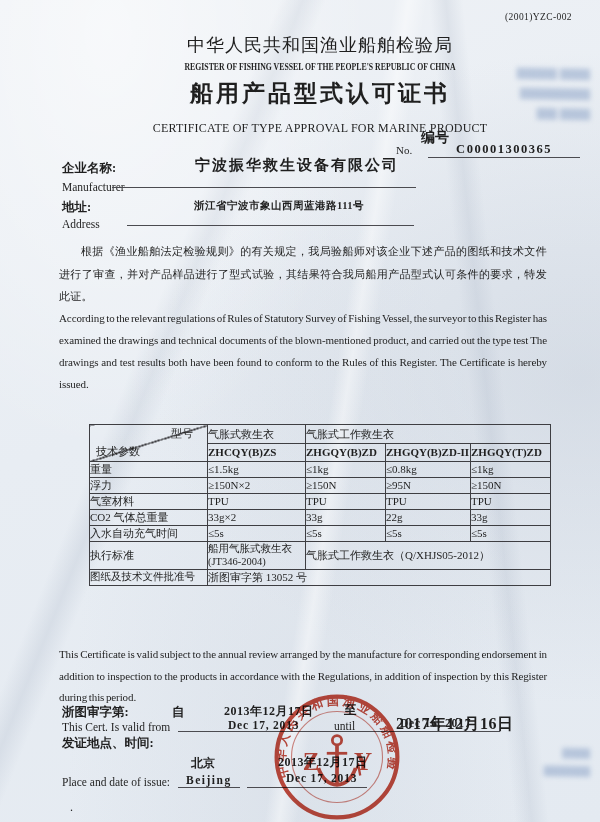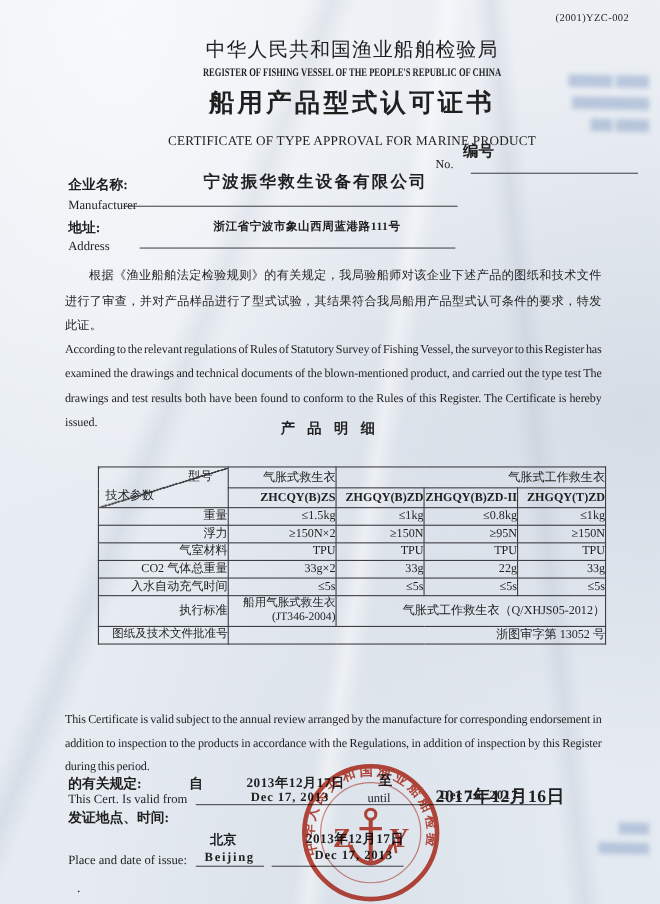--- a/index.html
+++ b/index.html
@@ -15,21 +15,21 @@
       radial-gradient(ellipse at 50% 100%, rgba(190,199,212,.25), transparent 55%),
       linear-gradient(160deg,#eff2f6 0%,#e8edf3 45%,#e4eaf1 100%);
   }
   .abs{position:absolute;}
   .cjk-bold{font-weight:700;}
   .uline{position:absolute;height:1px;border-bottom:1px solid #4b4b50;}
   .center-wrap{left:44px;right:4px;text-align:center;}
   .para{left:59px;width:488px;text-align:justify;}
   .en{word-spacing:-1px;letter-spacing:-0.1px;}
   table.part{border-collapse:collapse;table-layout:fixed;width:461px;}
-  table.part td{border:1px solid #3e3e42;text-align:right;vertical-align:middle;
+  table.part td{border:1px solid #3e3e42;text-align:left;vertical-align:middle;
     font-size:11px;padding:0;line-height:1.15;overflow:hidden;}
   .diag{
     position:relative;
     background:linear-gradient(to bottom right,
       transparent calc(50% - 0.7px), #3e3e42 calc(50% - 0.7px),
       #3e3e42 calc(50% + 0.7px), transparent calc(50% + 0.7px));
   }
   .diag .top{position:absolute;top:2px;right:14px;font-size:11px;}
   .diag .bot{position:absolute;bottom:3px;left:6px;font-size:11px;}
   .smudge{position:absolute;filter:blur(2.5px);opacity:.45;transform:scaleX(-1) skewY(-1deg);
@@ -47,36 +47,36 @@
   <div class="abs" style="top:12px;right:28px;font-size:9.5px;letter-spacing:.4px;">(2001)YZC-002</div>
 
 
   <div class="abs center-wrap" style="top:33px;font-size:18px;letter-spacing:1px;">中华人民共和国渔业船舶检验局</div>
   <div class="abs" style="top:61px;left:320px;white-space:nowrap;font-size:10.5px;font-weight:700;transform:translateX(-50%) scaleX(.74);transform-origin:center;">REGISTER OF FISHING VESSEL OF THE PEOPLE'S REPUBLIC OF CHINA</div>
   <div class="abs center-wrap cjk-bold" style="top:78px;font-size:23px;letter-spacing:3px;">船用产品型式认可证书</div>
   <div class="abs center-wrap" style="top:121px;font-size:12px;letter-spacing:.2px;">CERTIFICATE OF TYPE APPROVAL FOR MARINE PRODUCT</div>
 
   <div class="abs" style="left:421px;top:129px;font-size:14px;font-weight:700;">编号</div>
   <div class="abs" style="left:396px;top:144px;font-size:11px;">No.</div>
+  <div class="abs" style="left:428px;top:142px;width:152px;text-align:center;font-size:12.5px;font-weight:600;letter-spacing:1.5px;">C00001300365</div>
   <div class="uline" style="left:428px;top:156px;width:152px;"></div>
 
   <div class="abs cjk-bold" style="left:62px;top:160px;font-size:12.5px;">企业名称:</div>
-  <div class="abs cjk-bold" style="left:185px;top:156px;font-size:15px;letter-spacing:2px;text-align:center;">宁波振华救生设备有限公司</div>
+  <div class="abs cjk-bold" style="left:195px;top:156px;font-size:15px;letter-spacing:2px;text-align:center;">宁波振华救生设备有限公司</div>
   <div class="abs" style="left:62px;top:181px;font-size:11.5px;">Manufacturer</div>
   <div class="uline" style="left:112px;top:186px;width:304px;"></div>
 
   <div class="abs cjk-bold" style="left:62px;top:199px;font-size:12.5px;">地址:</div>
   <div class="abs cjk-bold" style="left:194px;top:199px;font-size:10.5px;letter-spacing:.5px;">浙江省宁波市象山西周蓝港路111号</div>
   <div class="abs" style="left:62px;top:218px;font-size:11.5px;">Address</div>
   <div class="uline" style="left:127px;top:224px;width:287px;"></div>
 
   <div class="abs para" style="top:240px;font-size:11px;line-height:22.5px;letter-spacing:.3px;text-indent:2em;">根据《渔业船舶法定检验规则》的有关规定，我局验船师对该企业下述产品的图纸和技术文件进行了审查，并对产品样品进行了型式试验，其结果符合我局船用产品型式认可条件的要求，特发此证。</div>
   <div class="abs para en" style="top:307px;font-size:11px;line-height:22px;">According to the relevant regulations of Rules of Statutory Survey of Fishing Vessel, the surveyor to this Register has examined the drawings and technical documents of the blown-mentioned product, and carried out the type test The drawings and test results both have been found to conform to the Rules of this Register. The Certificate is hereby issued.</div>
 
-  <div class="abs center-wrap cjk-bold" style="top:381px;font-size:13px;letter-spacing:4px;left:0;right:0;">产 品 明 细</div>
 
   <div class="abs" style="left:89px;top:424px;">
     <table class="part">
       <colgroup>
           <col style="width:118px">
           <col style="width:98px">
           <col style="width:80px">
           <col style="width:85px">
           <col style="width:80px">
         </colgroup>
@@ -141,21 +141,21 @@
       <tr style="height:16px;">
         <td style="font-size:10.5px;">图纸及技术文件批准号</td>
         <td colspan="4">浙图审字第 13052 号</td>
       </tr>
     </tbody>
       </table>
   </div>
 
   <div class="abs para en" style="top:644px;font-size:11px;line-height:21.5px;">This Certificate is valid subject to the annual review arranged by the manufacture for corresponding endorsement in addition to inspection to the products in accordance with the Regulations, in addition of inspection by this Register during this period.</div>
 
-  <div class="abs cjk-bold" style="left:62px;top:704px;font-size:12.5px;">的有关规定:</div>
+  <div class="abs cjk-bold" style="left:62px;top:704px;font-size:12.5px;">浙图审字第:</div>
   <div class="abs cjk-bold" style="left:172px;top:704px;font-size:12.5px;">自</div>
   <div class="abs cjk-bold" style="left:224px;top:703px;font-size:12px;letter-spacing:.5px;">2013年12月17日</div>
   <div class="abs cjk-bold" style="left:344px;top:702px;font-size:12.5px;">至</div>
   <div class="abs cjk-bold" style="left:396px;top:714px;font-size:16px;letter-spacing:.5px;">2017年12月16日</div>
   <div class="abs" style="left:62px;top:721px;font-size:11.5px;">This Cert. Is valid from</div>
   <div class="abs" style="left:228px;top:719px;font-size:11.5px;font-weight:600;letter-spacing:.8px;">Dec 17, 2013</div>
   <div class="abs" style="left:334px;top:720px;font-size:11.5px;">until</div>
   <div class="abs" style="left:400px;top:717px;font-size:11.5px;font-weight:600;letter-spacing:.8px;">Dec 16, 2017</div>
   <div class="uline" style="left:178px;top:730px;width:322px;"></div>
 

